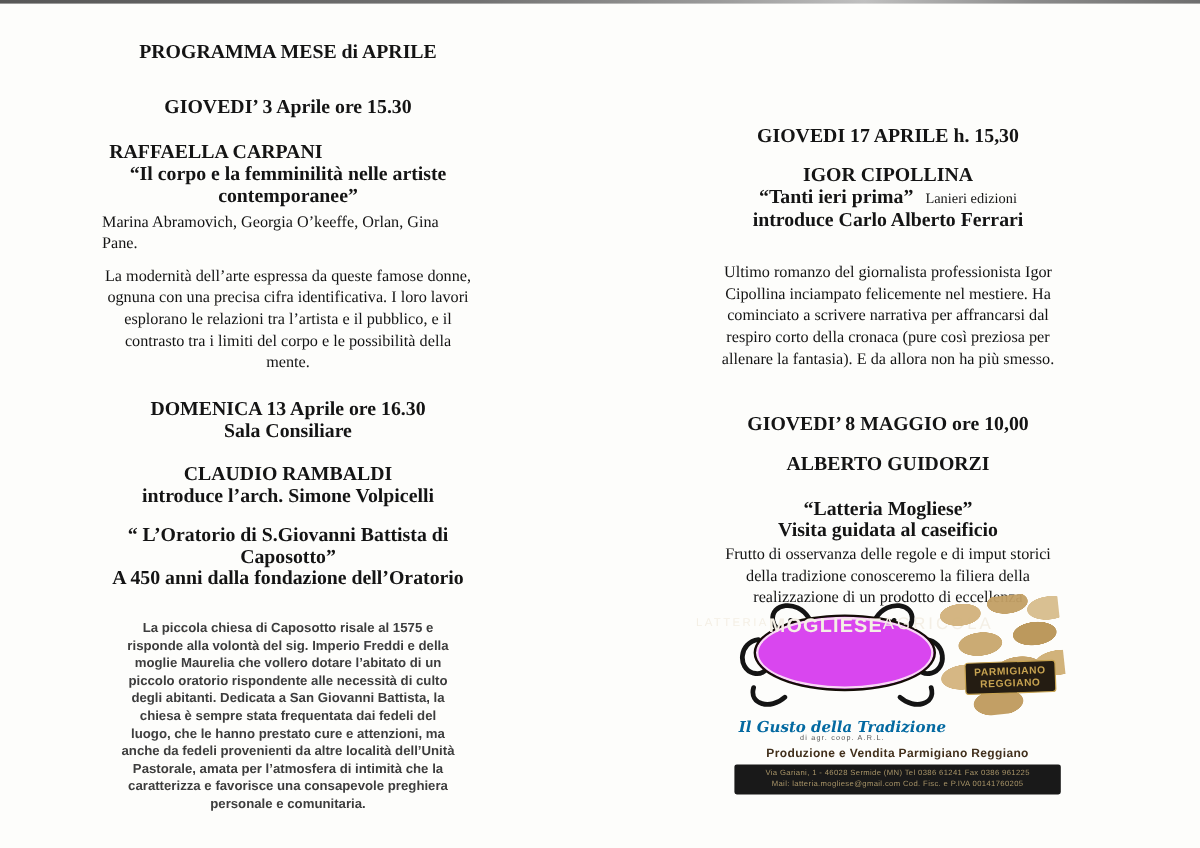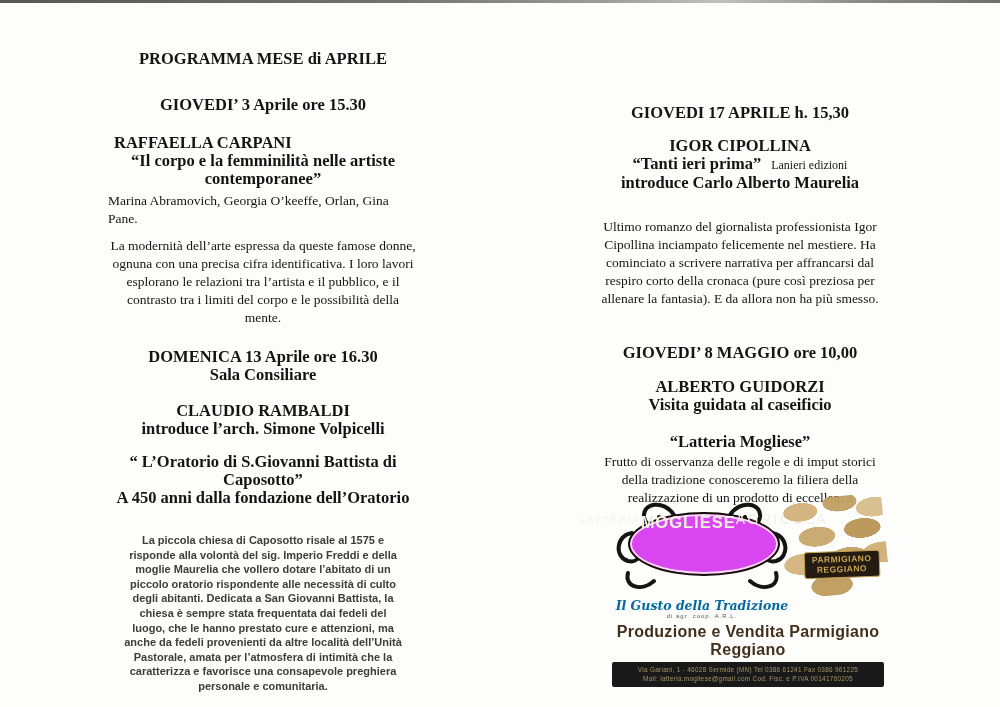--- a/index.html
+++ b/index.html
@@ -1,21 +1,21 @@
 <!DOCTYPE html>
 <html><head>
 <meta charset="utf-8">
 <style>
   html,body{margin:0;padding:0;}
   body{width:1000px;height:707px;background:#d9d9d9;font-family:"Liberation Serif","DejaVu Serif",serif;}
   .page{position:relative;width:1000px;height:707px;background:#fdfdfb;overflow:hidden;color:#141414;}
   .scanline{position:absolute;top:0;left:0;width:100%;height:3px;
     background:linear-gradient(90deg,#3a3a3a 0%,#5a5a5a 40%,#8a8a8a 60%,#b5b5b5 72%,#777 86%,#555 100%);opacity:.85;}
   .col{position:absolute;text-align:center;}
-  .col-left{left:85px;top:50px;width:310px;margin-left:23px;}
+  .col-left{left:85px;top:34px;width:310px;}
   .col-right{left:590px;top:60px;width:300px;}
   .h{font-weight:bold;font-size:16.5px;line-height:18px;}
   .body-txt{font-size:13.5px;line-height:18px;}
   .left-al{text-align:left;}
   
   .l-dt1{margin-top:28px;}
   .l-sp1{margin-top:20px;padding-left:6px;}
   .l-art{margin-top:4px;}
   .l-desc1{margin-top:9px;}
   .l-dt2{margin-top:21px;}
@@ -51,21 +51,21 @@
     radial-gradient(32px 17px at 20px 64px,#d4b47e 60%,transparent 62%),
     radial-gradient(32px 17px at 66px 62px,#c5a267 60%,transparent 62%),
     radial-gradient(34px 17px at 100px 60px,#cfae74 60%,transparent 62%),
     radial-gradient(34px 18px at 46px 88px,#bf9b5e 60%,transparent 62%);}
   .badge{position:absolute;right:4px;top:54px;transform:rotate(-2deg);background:#241c12;color:#c7a351;
     border:1px solid #c7a351;border-radius:3px;padding:3px 7px;font-weight:bold;font-size:8.5px;
     line-height:9.5px;letter-spacing:.5px;text-align:center;}
   .tagline{margin-top:1px;width:180px;font-family:"DejaVu Serif","Liberation Serif",serif;
     font-style:italic;font-weight:bold;font-size:12.5px;color:#0369a1;}
   .tagline-sub{width:180px;font-size:6px;color:#555;letter-spacing:1px;}
-  .strap{margin-top:4px;font-weight:bold;font-size:16px;color:#42301c;letter-spacing:.3px;}
+  .strap{margin-top:4px;font-weight:bold;font-size:10px;color:#42301c;letter-spacing:.3px;}
   .addr{margin-top:3px;background:#191919;border-radius:2px;padding:4px 5px;text-align:center;}
   .addr div{font-size:6.4px;line-height:8.6px;color:#a89468;letter-spacing:.3px;white-space:nowrap;overflow:hidden;}
 </style>
 </head>
 <body>
 
 <div class="page">
   <div class="scanline"></div>
 
   <section class="col col-left">
@@ -92,30 +92,30 @@
 
     <div class="sans-desc">La piccola chiesa di Caposotto risale al 1575 e risponde alla volontà del sig. Imperio Freddi e della moglie Maurelia che vollero dotare l’abitato di un piccolo oratorio rispondente alle necessità di culto degli abitanti. Dedicata a San Giovanni Battista, la chiesa è sempre stata frequentata dai fedeli del luogo, che le hanno prestato cure e attenzioni, ma anche da fedeli provenienti da altre località dell’Unità Pastorale, amata per l’atmosfera di intimità che la caratterizza e favorisce una consapevole preghiera personale e comunitaria.</div>
   </section>
 
   <section class="col col-right">
 
     <div class="h r-dt1">GIOVEDI 17 APRILE h. 15,30</div>
 
     <div class="h r-sp1">IGOR CIPOLLINA</div>
     <div class="h"><span>“Tanti ieri prima”</span><span class="r-pub">Lanieri edizioni</span></div>
-    <div class="h">introduce Carlo Alberto Maurelia</div>
+    <div class="h">introduce Carlo Alberto Ferrari</div>
 
     <div class="body-txt r-desc1">Ultimo romanzo del giornalista professionista Igor Cipollina inciampato felicemente nel mestiere. Ha cominciato a scrivere narrativa per affrancarsi dal respiro corto della cronaca (pure così preziosa per allenare la fantasia). E da allora non ha più smesso.</div>
 
     <div class="h r-dt2">GIOVEDI’ 8 MAGGIO ore 10,00</div>
 
     <div class="h r-sp2">ALBERTO GUIDORZI</div>
+    <div class="h r-ven">“Latteria Mogliese”</div>
+
     <div class="h">Visita guidata al caseificio</div>
-
-    <div class="h r-ven">“Latteria Mogliese”</div>
     <div class="body-txt r-desc2">Frutto di osservanza delle regole e di imput storici della tradizione  conosceremo la filiera della realizzazione di un prodotto di eccellenza</div>
   </section>
 
   <div class="logo">
     <div class="logo-top">
       <svg class="orn" viewBox="0 0 180 100" aria-hidden="true">
         <g fill="none" stroke="#141414" stroke-width="4" stroke-linecap="round">
           <path d="M62,18 C52,2 30,6 32,20 C34,32 50,30 47,20"></path>
           <path d="M118,18 C128,2 150,6 148,20 C146,32 130,30 133,20"></path>
           <path d="M20,36 C4,38 2,60 16,64 C28,67 32,52 22,50"></path>

